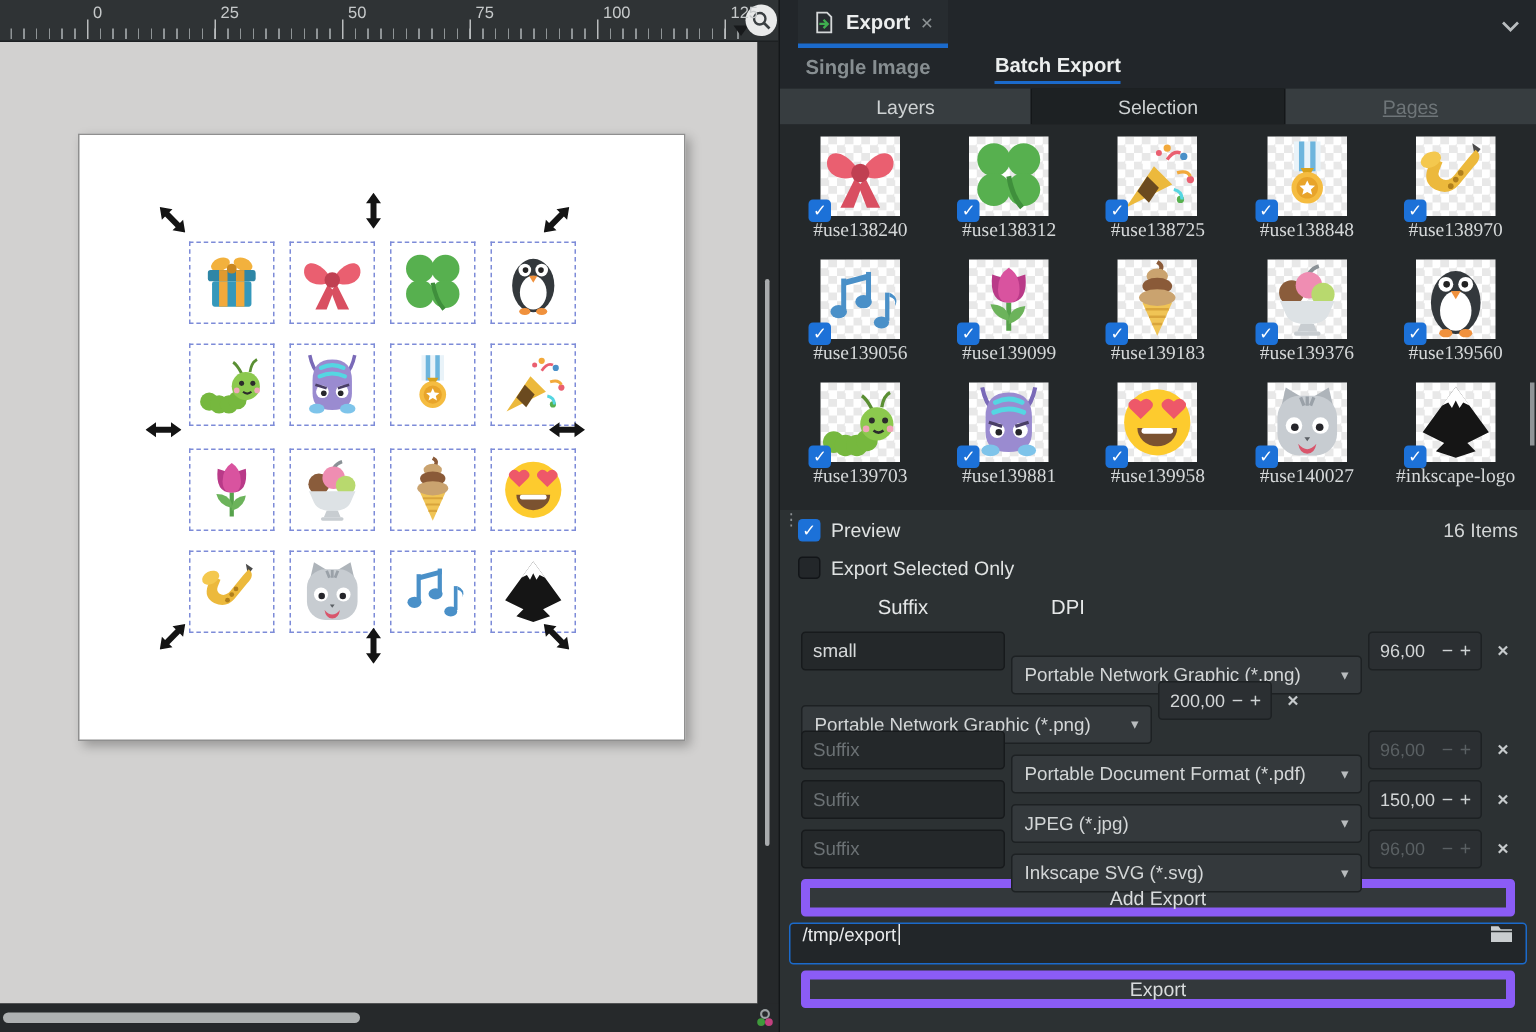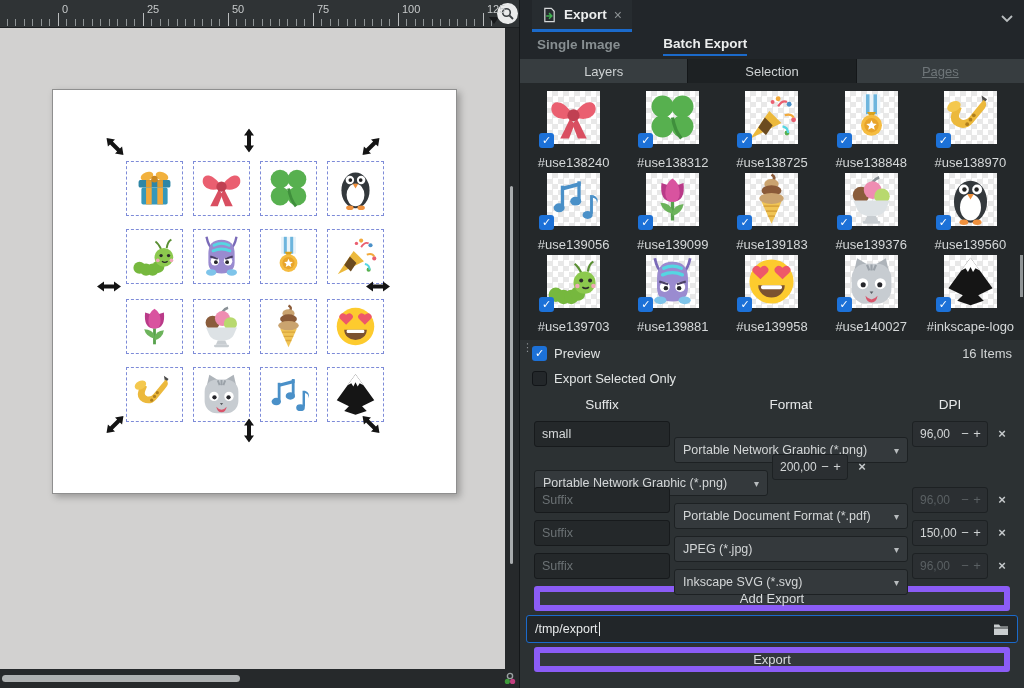--- a/index.html
+++ b/index.html
@@ -53,21 +53,21 @@
 
   .items-list { position:relative; height:257px; background:#24282a; padding:8px 4px 0 4px;
     display:grid; grid-template-columns:repeat(5,1fr); grid-auto-rows:82px; justify-items:center; }
   .item { display:flex; flex-direction:column; align-items:center; width:92px; }
   .thumb { width:53px; height:53px; position:relative;
     background-image:conic-gradient(#e8e8e8 25%, #ffffff 0 50%, #e8e8e8 0 75%, #ffffff 0);
     background-size:11px 11px; }
   .thumb svg { width:53px; height:53px; display:block; }
   .badge { position:absolute; left:-8px; bottom:-4px; width:15px; height:15px; background:#1c71d8;
     border-radius:3px; color:#fff; font-size:11px; line-height:15px; text-align:center; font-family:"DejaVu Sans",sans-serif; }
-  .item-label { margin-top:11px; font-size:13px; color:#d5d8d9; white-space:nowrap; }
+  .item-label { margin-top:1px; font-size:13px; color:#d5d8d9; white-space:nowrap;font-family:Liberation Serif, serif; }
   .list-scroll { position:absolute; right:1px; top:172px; width:3px; height:42px; background:#90959七; background:#909597; }
 
   .preview-row { height:26px; display:flex; align-items:center; padding:0 12px 0 12px; position:relative; }
   .drag-dots { position:absolute; left:2px; top:4px; color:#8b9093; font-size:11px; line-height:6px; letter-spacing:0; }
   .cb { width:15px; height:15px; border-radius:3px; margin-right:7px; flex:none; }
   .cb.checked { background:#1c71d8; color:#fff; font-size:11px; line-height:15px; text-align:center; font-family:"DejaVu Sans",sans-serif; }
   .cb.unchecked { background:#23272a; border:1px solid #121518; }
   .row-label { font-size:13px; color:#e0e3e3; }
   .items-count { margin-left:auto; font-size:13px; color:#d2d5d6; }
 
@@ -88,21 +88,21 @@
   .dpi-spin { width:76px; height:26px; background:#2b2f32; border:1px solid #1d2123; border-radius:3px;
     display:flex; align-items:center; font-size:12px; color:#d3d6d7; padding:0 4px; }
   .dpi-val { flex:1; padding-left:3px; }
   .spin-btn { width:12px; text-align:center; color:#cfd3d4; font-size:13px; }
   .export-row.disabled .dpi-spin, .export-row.disabled .spin-btn { color:#5a6063; }
   .row-remove { width:20px; text-align:center; color:#c6cacc; font-size:13px; font-weight:bold; }
 
   .panel-btn { margin:4px 14px 3px 14px; height:25px; background:#33383b; border:6px solid #8b5cf6;
     border-radius:3px; color:#d9dcdd; font-size:13px; display:flex; align-items:center; justify-content:center; }
   .path-row { margin:4px 6px 3px 6px; height:28px; background:#222629; border:1px solid #1b6acb; border-radius:3px;
-    display:flex; align-items:center; padding:0 8px; }
+    display:flex; align-items:flex-start; padding:0 8px; }
   .path-text { color:#e8eaeb; font-size:12.5px; }
   .text-caret { display:inline-block; width:1px; height:14px; background:#e8eaeb; margin-left:1px; vertical-align:middle; }
   .folder-btn { margin-left:auto; display:flex; }
 </style>
 </head>
 <body>
 
 <div class="canvas-col">
   <div class="ruler">
     <div class="ruler-minor"></div>
@@ -636,21 +636,20 @@
     <span class="items-count">16 Items</span>
   </div>
 
   <div class="eso-row">
     <span class="cb unchecked"></span>
     <span class="row-label">Export Selected Only</span>
   </div>
 
   <div class="cols-header">
     <span class="col-suffix">Suffix</span>
-    <span class="col-format">Format</span>
     <span class="col-dpi">DPI</span>
   </div>
 
   <div id="export-rows">
       <div class="export-row">
         <div class="suffix-input">small</div>
         <div class="format-select">
           <span class="fmt">Portable Network Graphic (*.png)</span>
           <span class="caret">▾</span>
         </div>

